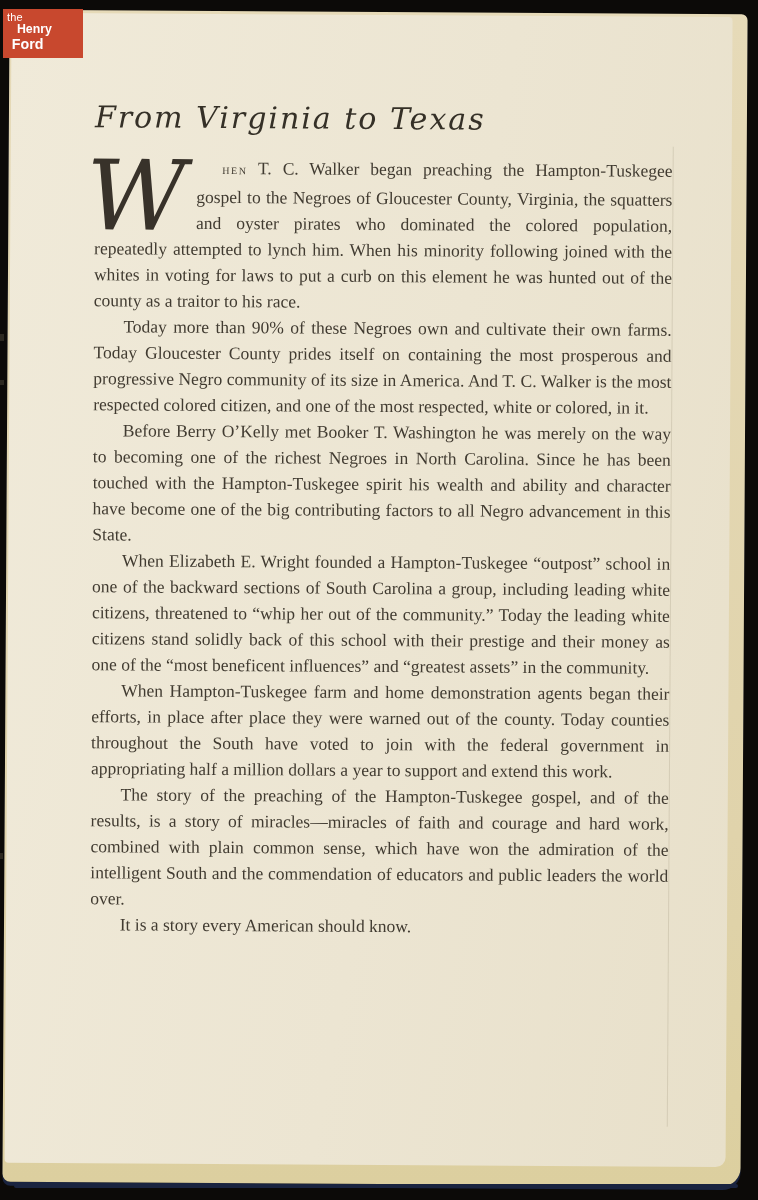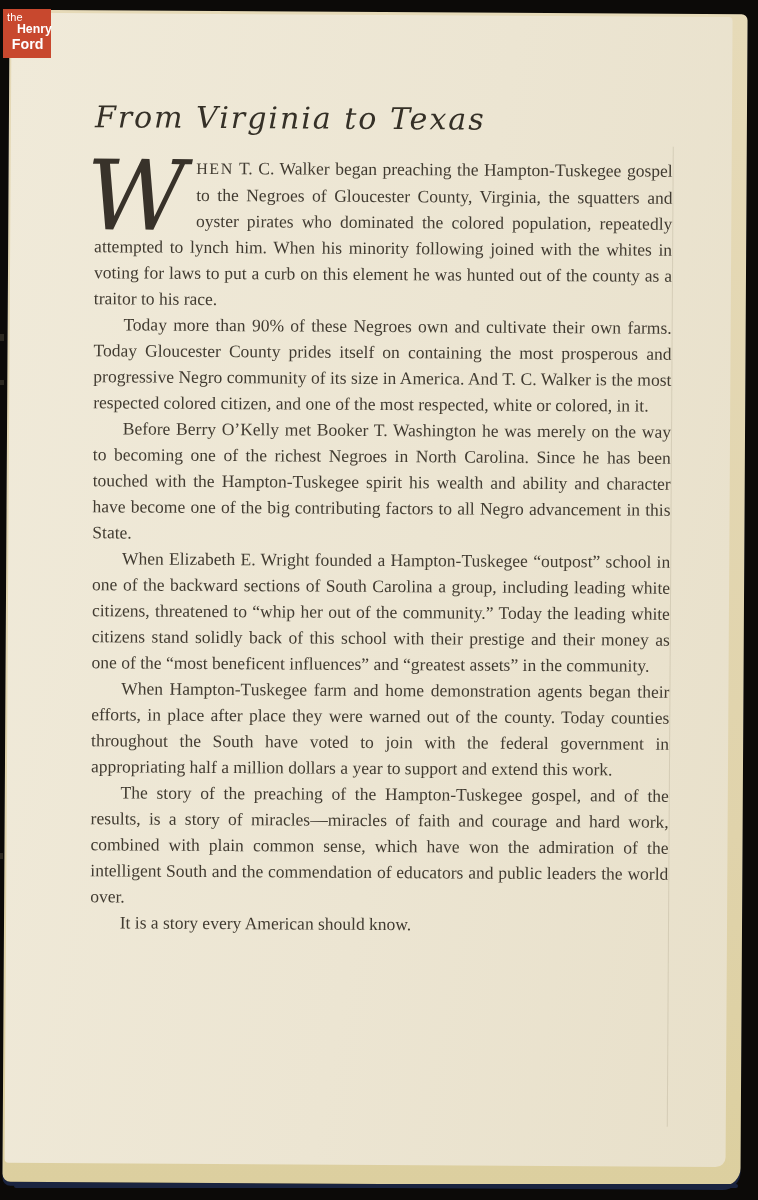--- a/index.html
+++ b/index.html
@@ -70,22 +70,23 @@
     float: left;
     font-family: "DejaVu Serif", serif;
     font-style: italic;
     font-size: 97px;
     line-height: 74px;
     margin: 5px 10px 0 -8px;
     color: #38322a;
   }
   .smallcaps {
     text-transform: uppercase;
-    font-size: 16px;
+    font-size: 10px;
     letter-spacing: 1.5px;
+    margin-left: 26px;
   }
 
   
   .logo {
     position: absolute;
     left: 3px; top: 9px;
     width: 48px; height: 49px;
     color: #ffffff;
     font-family: "Liberation Sans", sans-serif;
     z-index: 5;
@@ -138,21 +139,21 @@
       <p class="para">Today more than 90% of these Negroes own and cultivate their own farms. Today Gloucester County prides itself on containing the most prosperous and progressive Negro community of its size in America. And T. C. Walker is the most respected colored citizen, and one of the most respected, white or colored, in it.</p>
       <p class="para">Before Berry O’Kelly met Booker T. Washington he was merely on the way to becoming one of the richest Negroes in North Carolina. Since he has been touched with the Hampton-Tuskegee spirit his wealth and ability and character have become one of the big contributing factors to all Negro advancement in this State.</p>
       <p class="para">When Elizabeth E. Wright founded a Hampton-Tuskegee “outpost” school in one of the backward sections of South Carolina a group, including leading white citizens, threatened to “whip her out of the community.” Today the leading white citizens stand solidly back of this school with their prestige and their money as one of the “most beneficent influences” and “greatest assets” in the community.</p>
       <p class="para">When Hampton-Tuskegee farm and home demonstration agents began their efforts, in place after place they were warned out of the county. Today counties throughout the South have voted to join with the federal government in appropriating half a million dollars a year to support and extend this work.</p>
       <p class="para">The story of the preaching of the Hampton-Tuskegee gospel, and of the results, is a story of miracles—miracles of faith and courage and hard work, combined with plain common sense, which have won the admiration of the intelligent South and the commendation of educators and public leaders the world over.</p>
       <p class="para">It is a story every American should know.</p>
     </div>
   </div>
 </div>
 
-<div class="logo" style="background: rgb(200, 72, 46); color: rgb(255, 255, 255);">
+<div class="logo" style="background: rgb(200, 72, 46); color: rgb(255, 255, 255); padding-left: 32px;">
   <span class="logo-the">the</span>
   <span class="logo-henry">Henry</span>
   <span class="logo-ford">Ford</span>
 </div>
 
 <div class="edge-mark m1"></div>
 <div class="edge-mark m2"></div>
 <div class="edge-mark m3"></div>
 
 </body></html>

